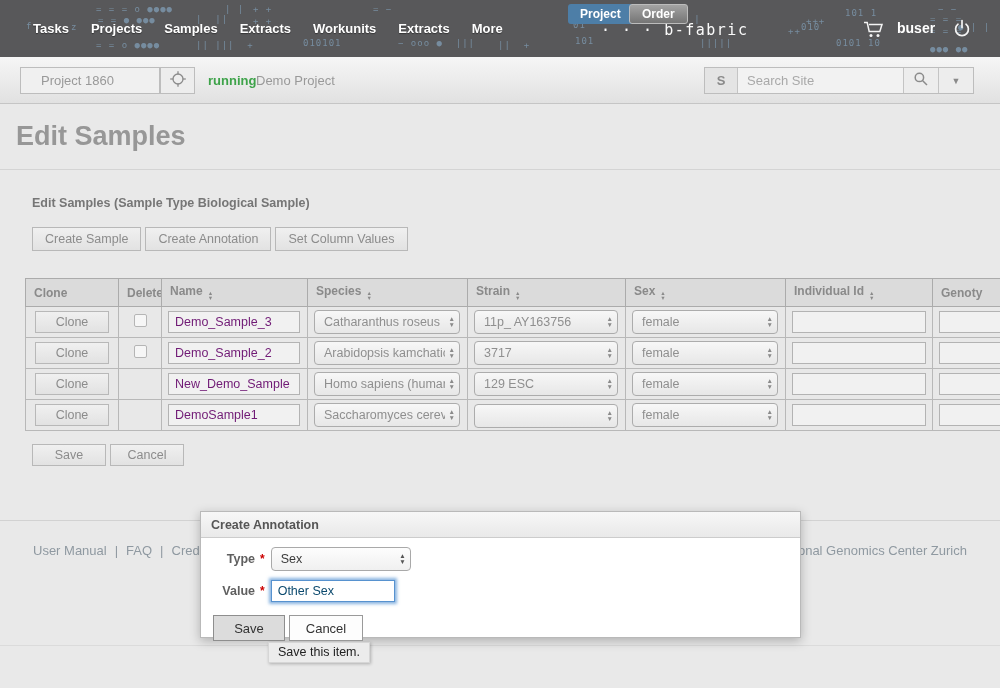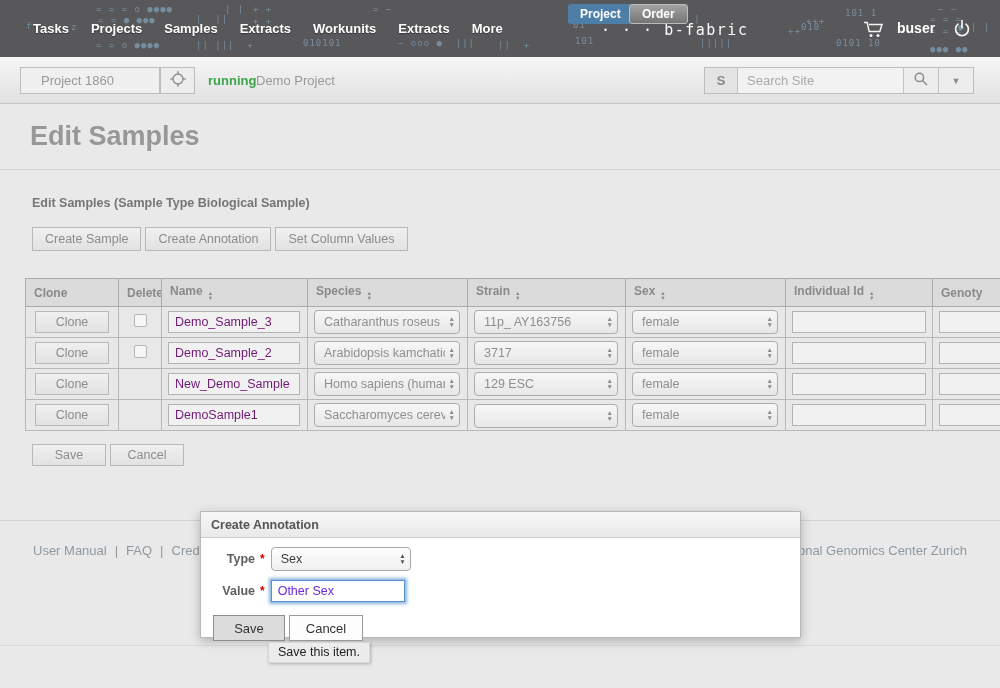--- a/index.html
+++ b/index.html
@@ -34,21 +34,21 @@
   .search-group { position:absolute; right:26px; top:10px; height:27px; display:flex; border:1px solid #bdbdbd; }
   .s-btn { width:33px; border:none; border-right:1px solid #c4c4c4; background:#e4e4e4; color:#8a8a8a;
            font-weight:bold; font-size:13px; cursor:pointer; }
   .search-input { width:165px; border:none; background:#f2f2f2; padding:0 9px; font-size:13px; color:#555; outline:none; }
   .search-input::placeholder { color:#a9a9a9; }
   .sg-btn { width:35px; border:none; border-left:1px solid #c4c4c4; background:#ededed; cursor:pointer;
             display:flex; align-items:center; justify-content:center; }
   .dd-arrow { color:#8a8a8a; font-size:9px; }
 
   
-  .title-row { height:66px; display:flex; align-items:center; padding-left:30px; border-bottom:1px solid #d4d4d4; }
+  .title-row { height:66px; display:flex; align-items:center; padding-left:16px; border-bottom:1px solid #d4d4d4; }
   .page-title { font-size:27px; color:#979797; }
 
   
   .subtitle { margin:26px 0 0 32px; font-size:12.5px; font-weight:bold; color:#767676; }
   .actions { margin:17px 0 0 32px; display:flex; gap:4px; }
   .btn { height:24px; padding:0 12px; background:linear-gradient(#f0f0f0,#e2e2e2); border:1px solid #b8b8b8;
          color:#8c8c8c; font-size:12.5px; cursor:pointer; font-family:"Liberation Sans", sans-serif; }
   .small-btn { height:22px; width:74px; }
 
   table.samples { margin:27px 0 0 25px; width:1032px; border-collapse:collapse; table-layout:fixed; }
@@ -79,22 +79,22 @@
   .dialog { position:absolute; left:200px; top:511px; width:601px; height:127px; background:#fff;
             border:1px solid #b9b9b9; box-shadow:0 3px 10px rgba(0,0,0,.25); z-index:10; }
   .dialog-header { height:26px; line-height:26px; padding-left:10px; background:linear-gradient(#f7f7f7,#e9e9e9);
                    border-bottom:1px solid #ccc; font-size:12.5px; font-weight:bold; color:#555; }
   .dlg-row { display:flex; align-items:center; margin:9px 0 0 14px; }
   .dlg-label { width:40px; text-align:right; font-size:12.5px; font-weight:bold; color:#5f5f5f; }
   .req { color:#c00; font-weight:bold; margin:0 6px 0 5px; font-size:12px; }
   .dlg-sel { width:140px; height:24px; background:linear-gradient(#fdfdfd,#f0f0f0); border:1px solid #a9a9a9; }
   .dlg-sel .sel-t { color:#3b3b3b; }
   .dlg-sel .stepper { color:#555; }
-  .dlg-input { width:134px; height:22px; border:1px solid #5792cf; box-shadow:0 0 3px 2px rgba(98,155,213,.75);
-               background:#fff; color:#6d28d9; font-size:12.5px; padding:0 6px; outline:none;
+  .dlg-input { width:124px; height:22px; border:1px solid #5792cf; box-shadow:0 0 3px 2px rgba(98,155,213,.75);
+               background:#fff; color:#0c4a6e; font-size:12.5px; padding:0 6px; outline:none;
                font-family:"Liberation Sans", sans-serif; }
   .dlg-btns { display:flex; gap:4px; margin:13px 0 0 12px; }
   .dlg-save { width:72px; height:26px; background:#dcdcdc; border:1px solid #8e8e8e; color:#333; font-size:13px; cursor:pointer; }
   .dlg-cancel { width:74px; height:26px; background:#fdfdfd; border:1px solid #9a9a9a; color:#333; font-size:13px; cursor:pointer; }
 
   .tooltip { position:absolute; left:268px; top:642px; padding:2px 9px 3px; background:#ececec;
              border:1px solid #d6d6d6; box-shadow:1px 1px 3px rgba(0,0,0,.25); font-size:12.5px; color:#222; z-index:11; }
 
   .green { color:#3ea34a; }
 </style>

